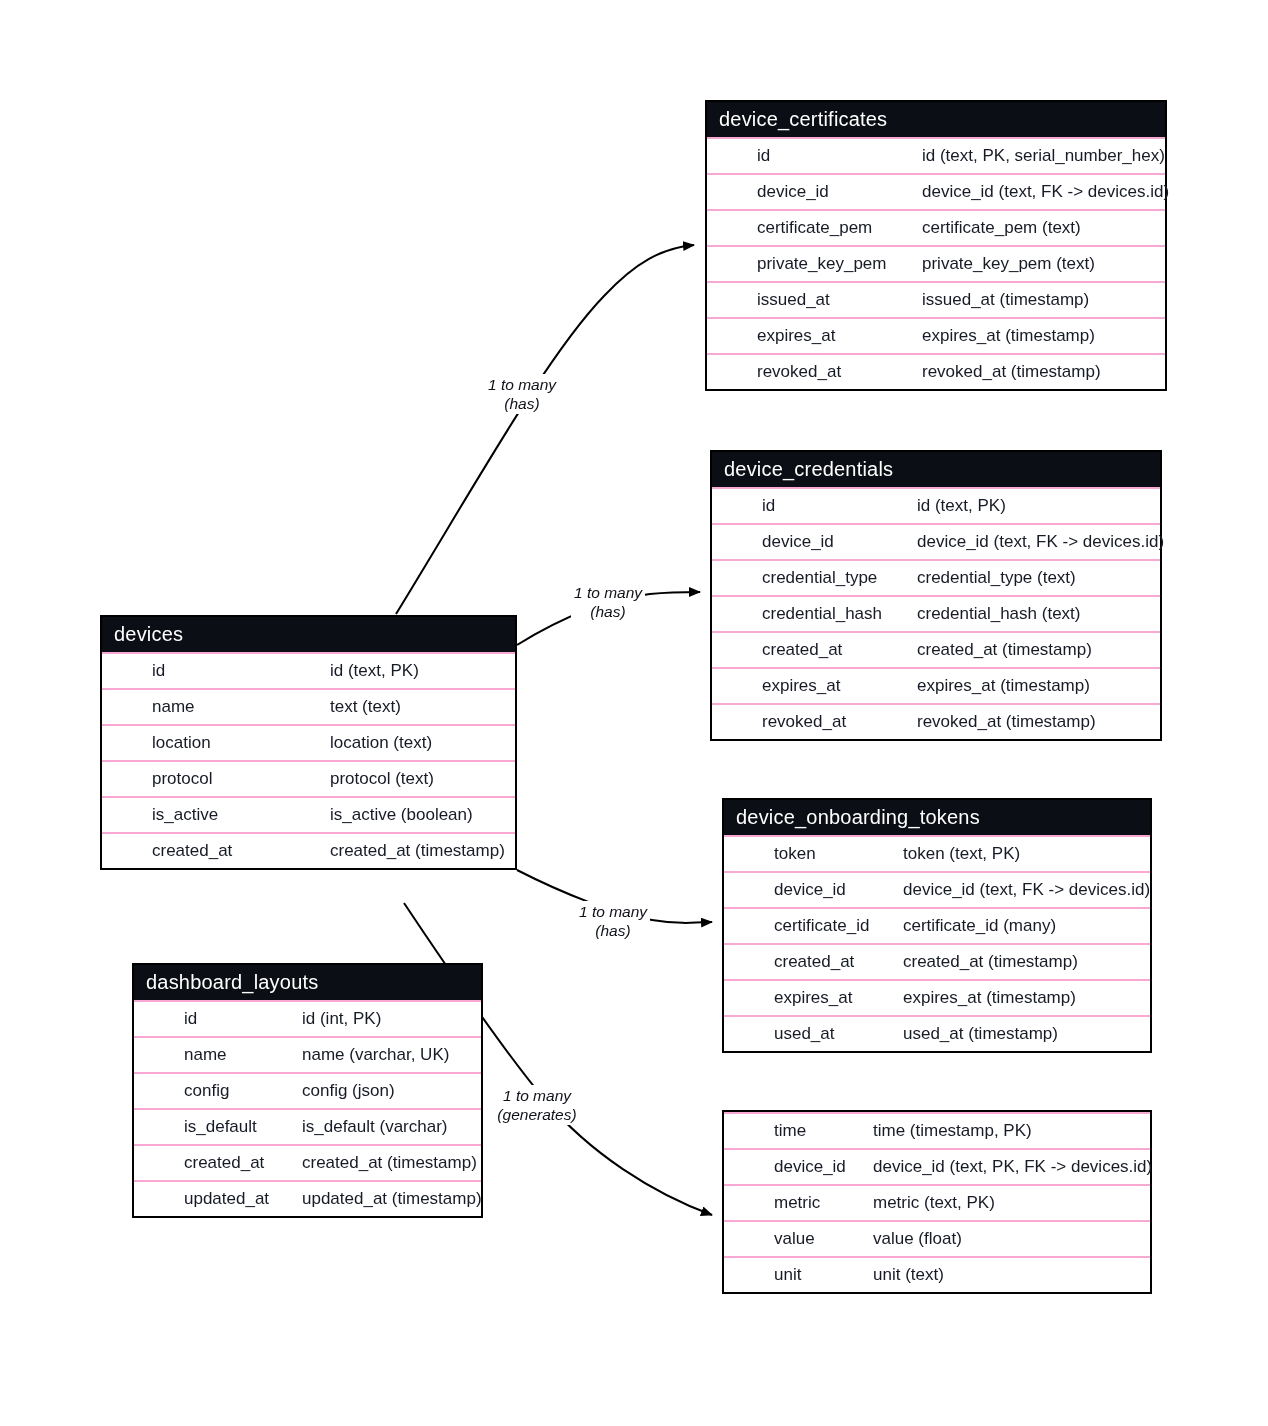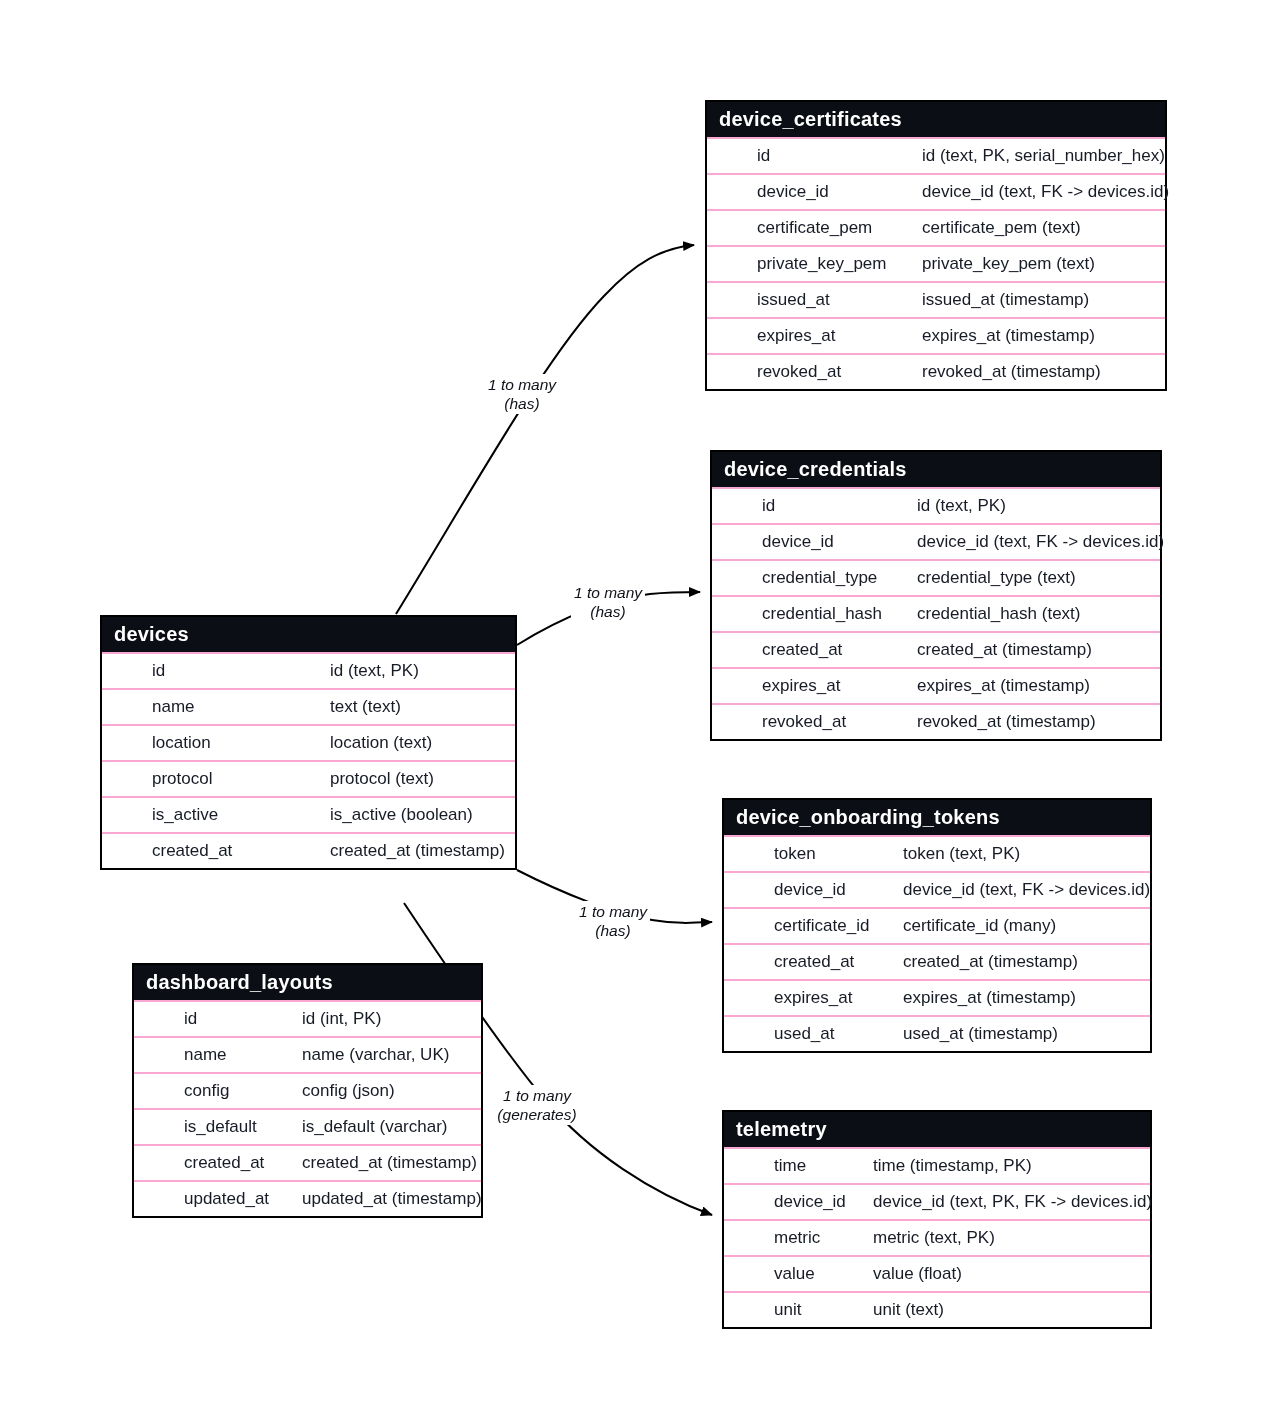--- a/index.html
+++ b/index.html
@@ -6,21 +6,21 @@
   .canvas {
     position:relative; width:1268px; height:1426px; background:#ffffff;
     font-family:"Liberation Sans", sans-serif; overflow:hidden;
   }
   svg.rel-lines { position:absolute; left:0; top:0; z-index:0; }
   .entity {
     position:absolute; border:2px solid #000000; background:#ffffff;
     box-sizing:border-box; z-index:2;
   }
   .entity-header {
-    background:#0b0e14; color:#ffffff; font-size:20px; font-weight:700;
+    background:#0b0e14; color:#ffffff; font-size:20px; font-weight:400;
     display:flex; align-items:center; height:35px; padding:0 12px;
     letter-spacing:0.2px;
   }
   .entity-row {
     display:flex; align-items:center; height:36px; box-sizing:border-box;
     border-top:2px solid #f9a8d4; font-size:17px; color:#171b26;
     white-space:nowrap;
     padding-left:38px;
   }
   .entity-row .attr { flex:0 0 auto; padding-left:12px; box-sizing:border-box; }
@@ -160,21 +160,20 @@
         <div class="entity-row">
           <span class="attr" style="width: 141px;">expires_at</span>
           <span class="type">expires_at (timestamp)</span>
         </div>
         <div class="entity-row">
           <span class="attr" style="width: 141px;">used_at</span>
           <span class="type">used_at (timestamp)</span>
         </div>
       </div>
       <div class="entity" style="left: 722px; top: 1110px; width: 430px;">
-        <div class="entity-header">telemetry</div>
         <div class="entity-row">
           <span class="attr" style="width: 111px;">time</span>
           <span class="type">time (timestamp, PK)</span>
         </div>
         <div class="entity-row">
           <span class="attr" style="width: 111px;">device_id</span>
           <span class="type">device_id (text, PK, FK -&gt; devices.id)</span>
         </div>
         <div class="entity-row">
           <span class="attr" style="width: 111px;">metric</span>

